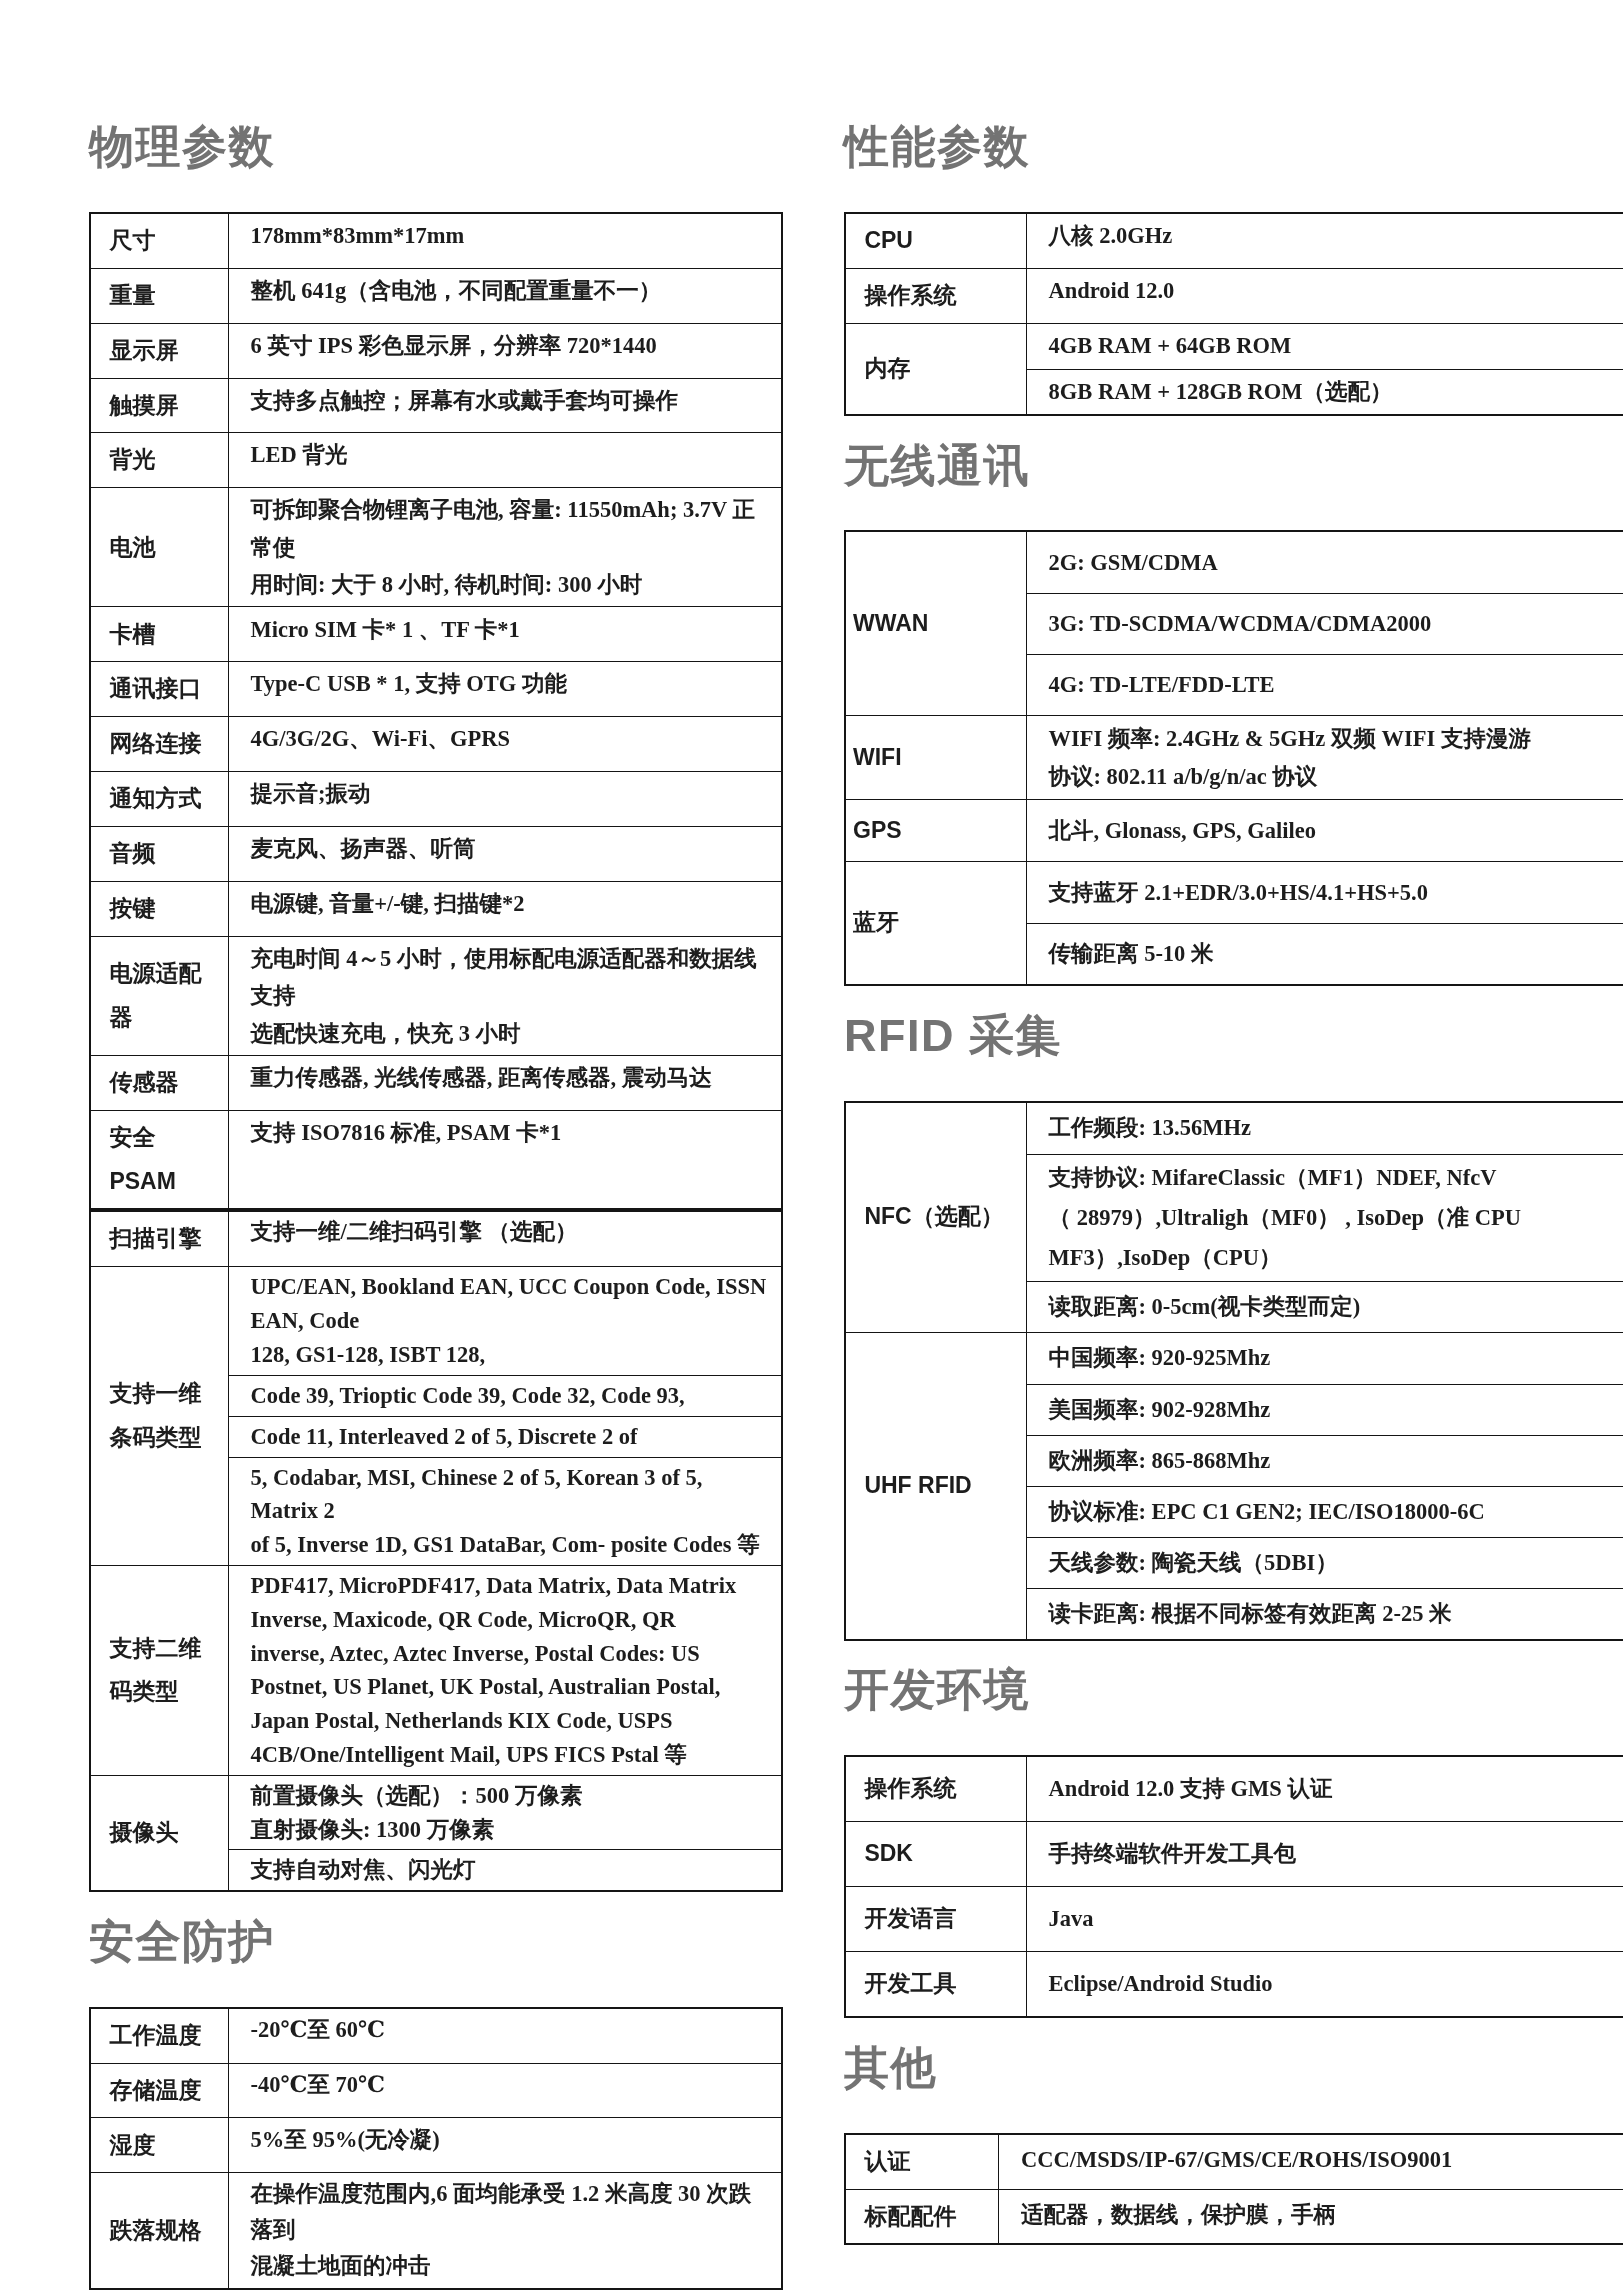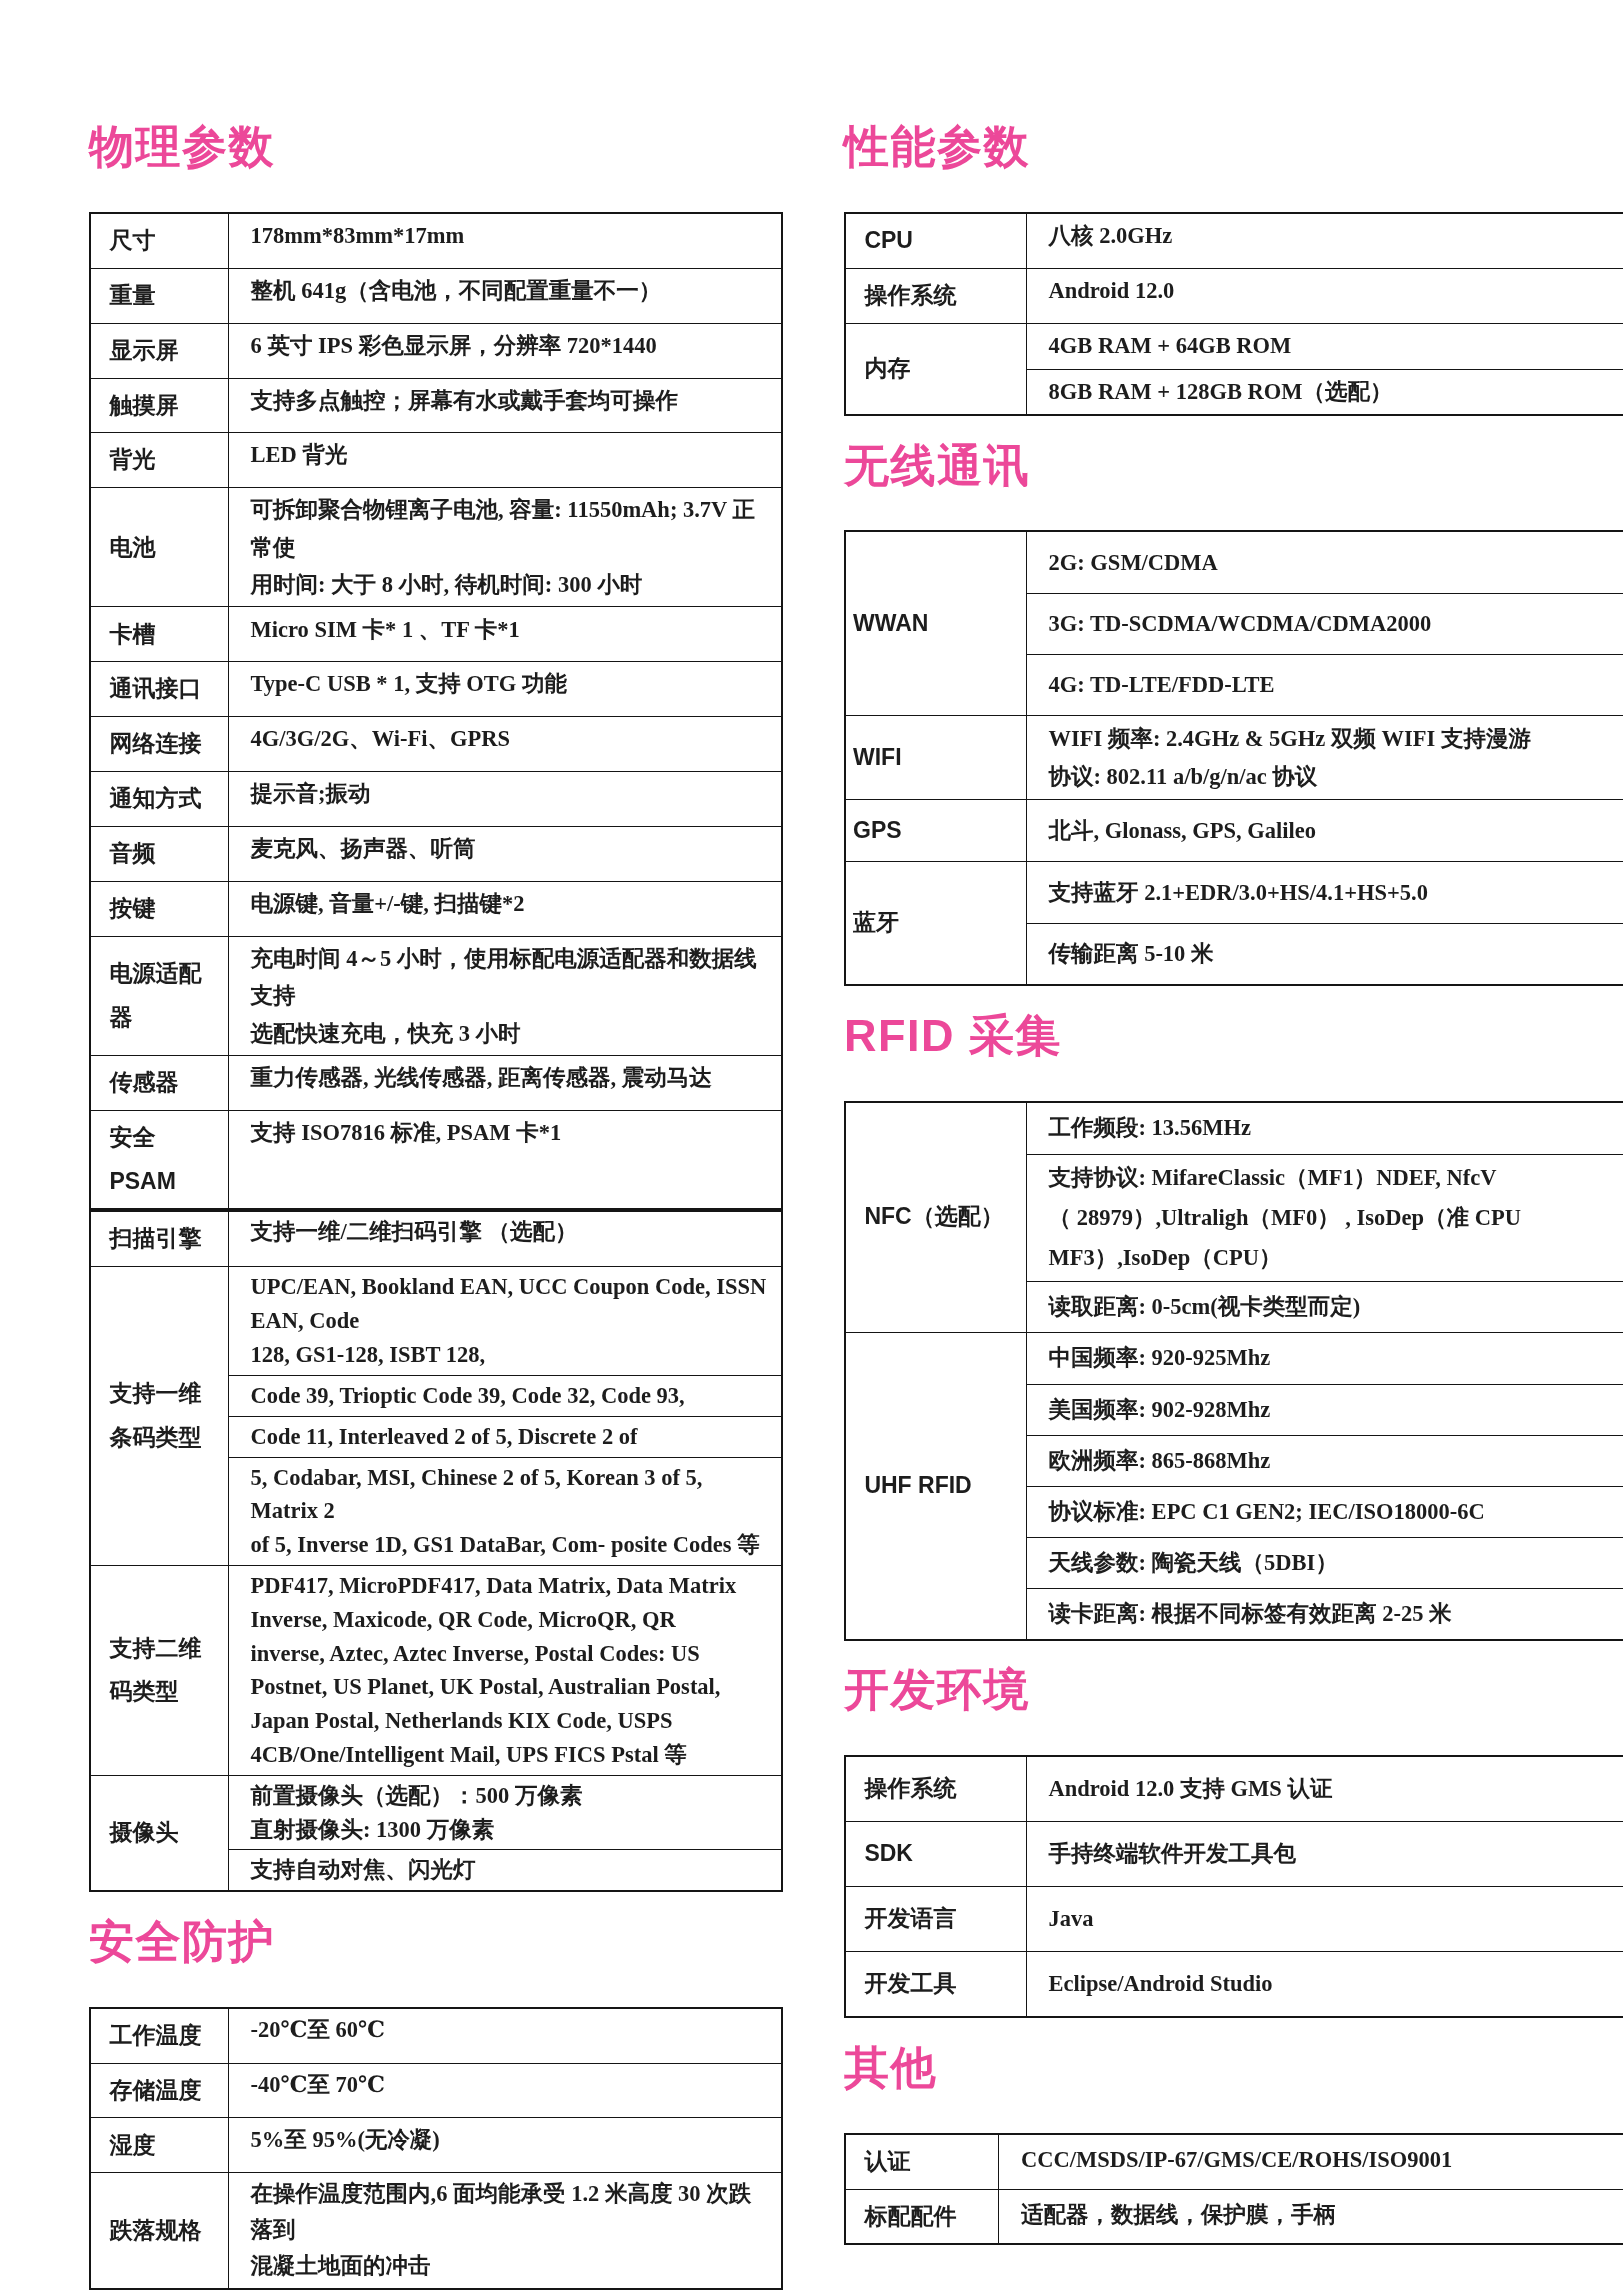--- a/index.html
+++ b/index.html
@@ -2,21 +2,21 @@
 <html style="font-size:8.2px"><head>
 <meta charset="utf-8">
 <style>
   html,body{margin:0;padding:0;background:#ffffff;}
   .page{position:relative;width:1623px;height:2295px;background:#ffffff;overflow:hidden;
         font-family:"Liberation Serif","DejaVu Serif",serif;color:#1d1d1d;}
   .col{position:absolute;top:0;}
   .col-left{left:89px;width:694px;}
   .col-right{left:844px;width:791px;}
   .sec-title{font-family:"Liberation Sans","DejaVu Sans",sans-serif;font-weight:700;
-             font-size:45px;line-height:1.22;color:#ec4899;letter-spacing:1.5px;
+             font-size:45px;line-height:1.22;color:#737373;letter-spacing:1.5px;
              margin:22.5px 0 37px 0;}
   .sec:first-child .sec-title{margin-top:120px;}
   .spec-table{border:2.6px solid #151515;background:#fff;}
   .row{display:flex;align-items:stretch;border-top:1.5px solid #151515;}
   .row:first-child{border-top:none;}
   .cell{box-sizing:border-box;}
   .cell.label{width:20%;flex:0 0 auto;display:flex;align-items:center;
               padding:5.1px 6.1px 5.1px 18.4px;font-weight:700;line-height:1.9;
               border-right:1.5px solid #151515;font-size:23px;
               font-family:"Liberation Sans","DejaVu Sans",sans-serif;}

